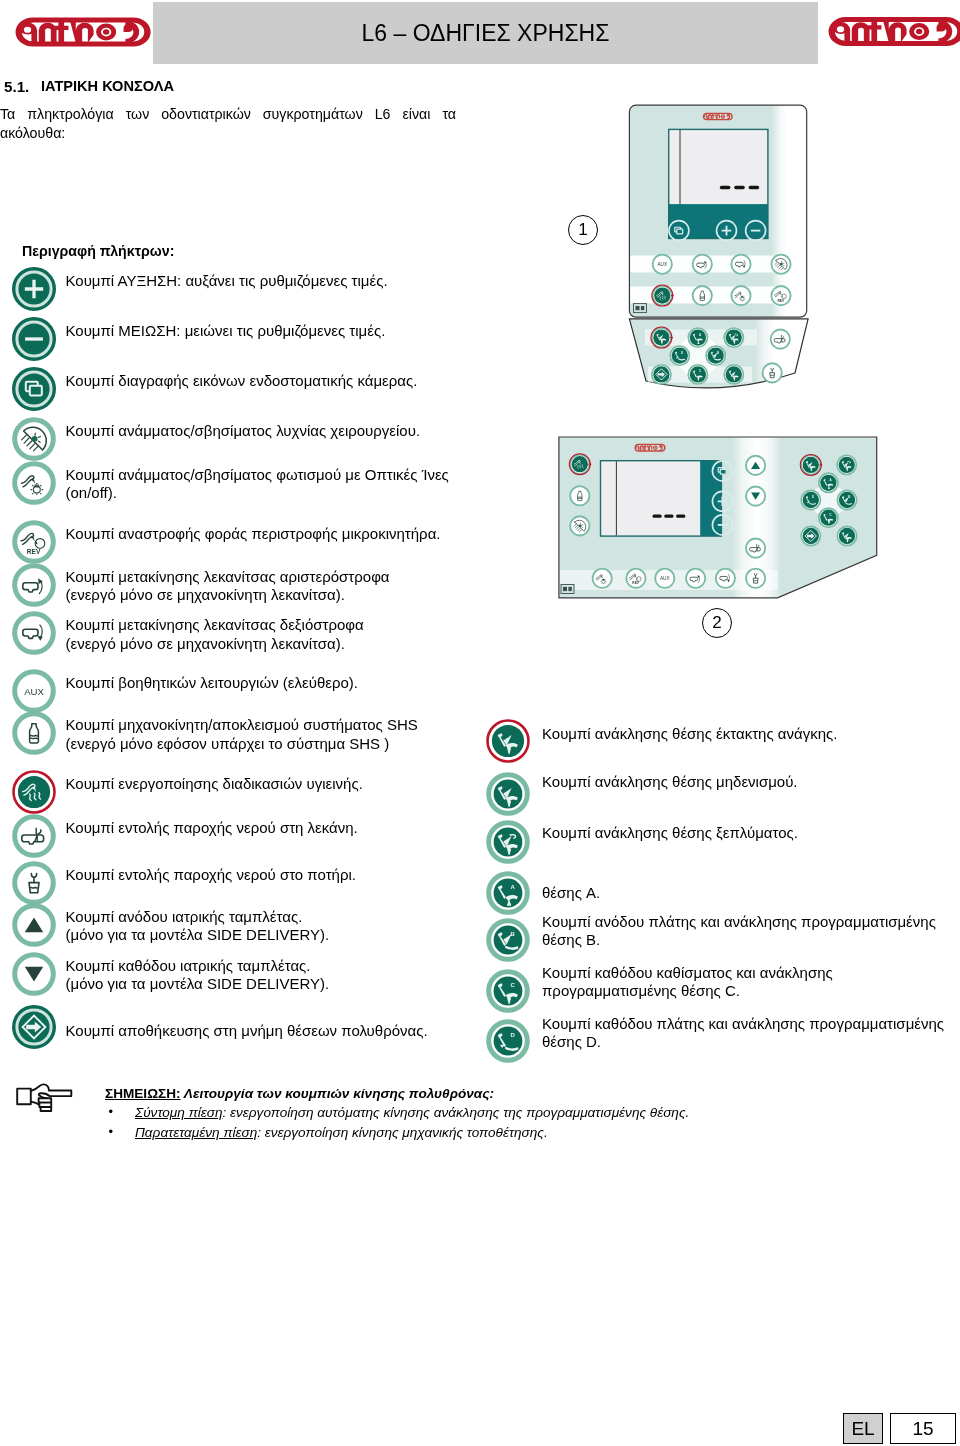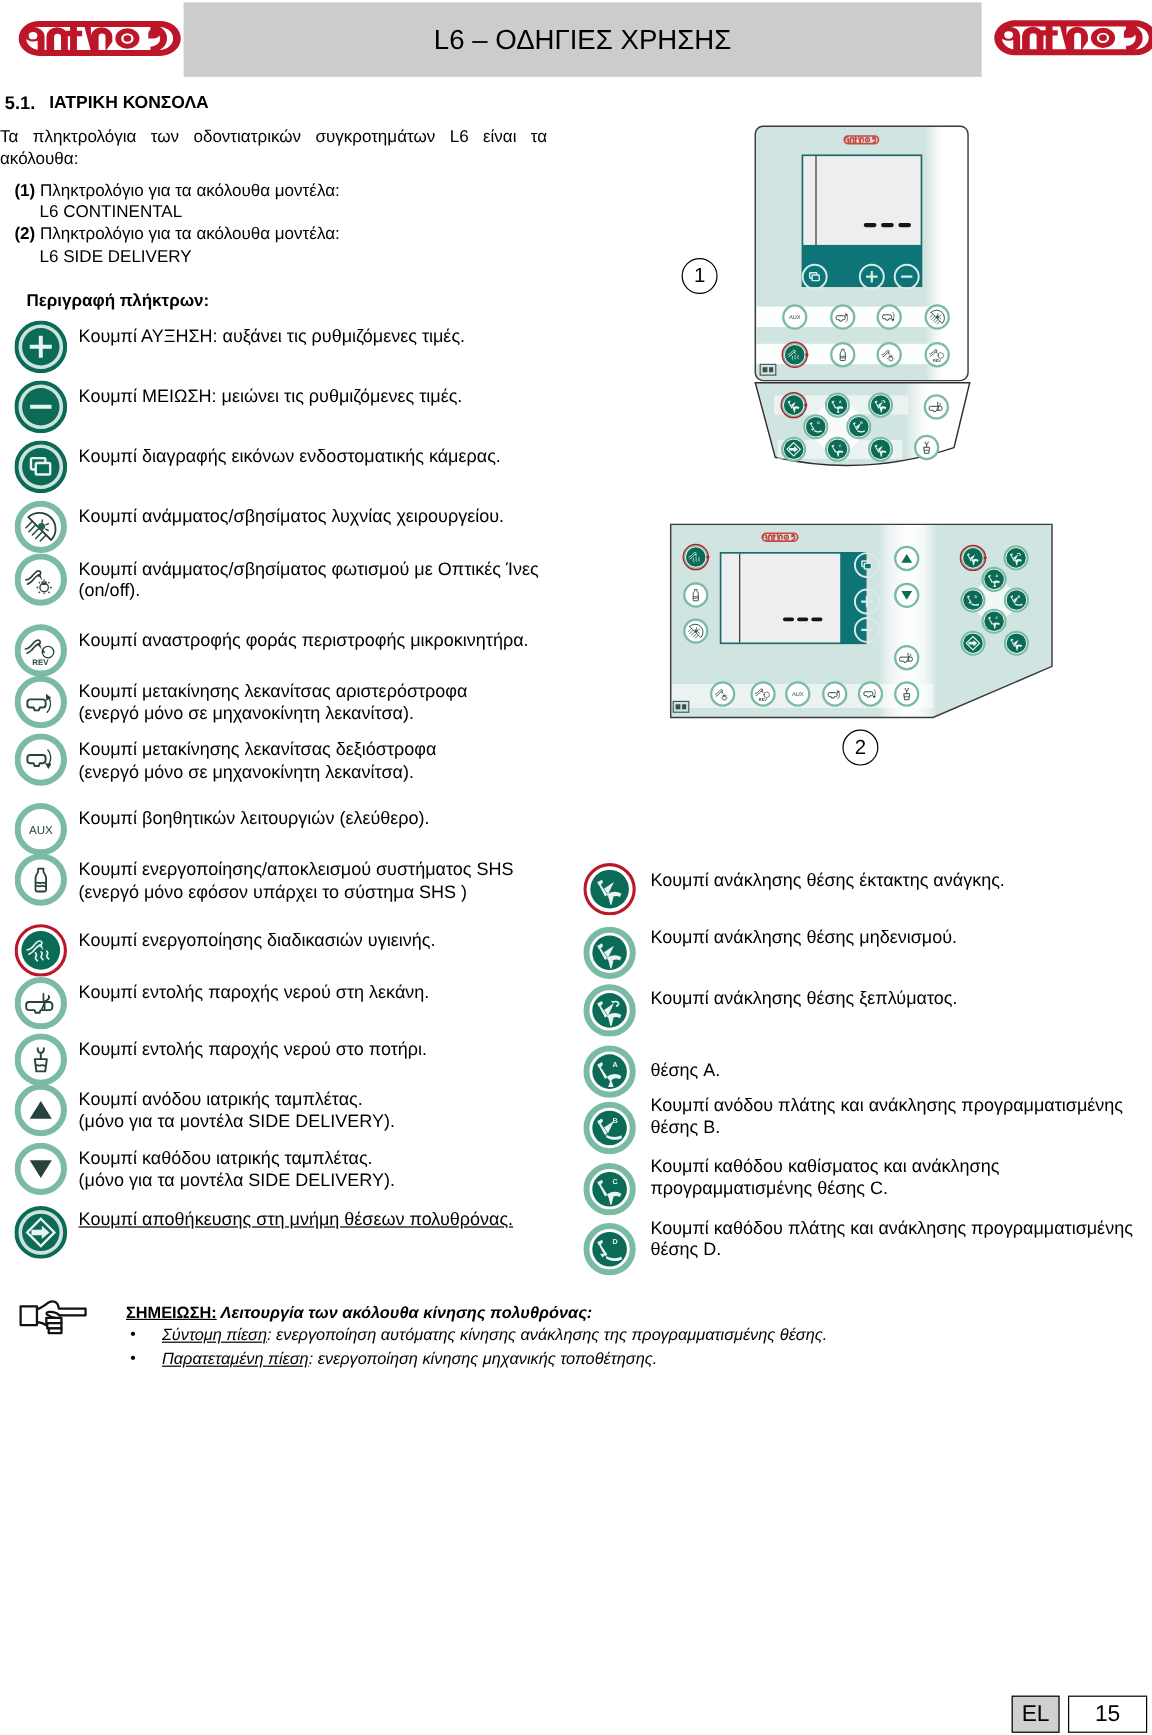--- a/index.html
+++ b/index.html
@@ -96,26 +96,20 @@
       </g>
       <path d="M 97.0,6.4 A 9.6,9.6 0 1 1 97.0,25.6" fill="none" stroke="#bd1628" stroke-width="5.0"></path>
       <path d="M 95.4,11.8 a 4.2,4.2 0 1 1 4.2,4.2 h -4.2 Z" fill="#bd1628"></path>
     </g>
       </svg>
   </div>
 
   <div id="sect-num">5.1.</div>
   <div id="sect-title">ΙΑΤΡΙΚΗ ΚΟΝΣΟΛΑ</div>
   <div id="intro">Τα πληκτρολόγια των οδοντιατρικών συγκροτημάτων L6 είναι τα ακόλουθα:</div>
-  <div id="models">
-      <div><b>(1)</b> Πληκτρολόγιο για τα ακόλουθα μοντέλα:</div>
-      <div class="ind">L6 CONTINENTAL</div>
-      <div><b>(2)</b> Πληκτρολόγιο για τα ακόλουθα μοντέλα:</div>
-      <div class="ind">L6 SIDE DELIVERY</div>
-    </div>
   <div id="desc-head">Περιγραφή πλήκτρων:</div>
 
   <div id="left-col">
       <div class="krow" style="left: 12px; top: 266.6px; width: 460px;">
         <div class="kic"><svg width="44" height="44" viewBox="0 0 44 44">
             <circle cx="22" cy="22" r="20.3" fill="#cfe3dd" stroke="#0b6b56" stroke-width="3.4"></circle>
             <circle cx="22" cy="22" r="15.6" fill="#0b6b56"></circle>
             <path d="M22 12.8 v18.4 M12.8 22 h18.4" stroke="#e9f4f0" stroke-width="3.3"></path>
           </svg></div>
         <div class="ktxt" style="top: 5.1px;"><span>Κουμπί ΑΥΞΗΣΗ: αυξάνει τις ρυθμιζόμενες τιμές.</span></div>
@@ -212,21 +206,21 @@
       </div>
       <div class="krow" style="left: 12px; top: 711.2px; width: 460px;">
         <div class="kic"><svg width="44" height="44" viewBox="0 0 44 44">
             <circle cx="22" cy="22" r="19.3" fill="#fff" stroke="#7bbba3" stroke-width="5.0"></circle>
             <g fill="none" stroke="#27423c" stroke-width="1.5" stroke-linejoin="round">
               <path d="M19.8,12.8 h4.4 v2.4 c0,1.4 2.2,2.4 2.2,5.6 v9.8 a1.3,1.3 0 0 1 -1.3,1.3 h-6.2 a1.3,1.3 0 0 1 -1.3,-1.3 v-9.8 c0,-3.2 2.2,-4.2 2.2,-5.6 z"></path>
               <path d="M17.8,24.8 c1.5,-0.9 3.1,0.9 4.6,0 c1.5,-0.9 3.1,0.9 4.2,0"></path>
               <path d="M17.8,27.4 c1.5,-0.9 3.1,0.9 4.6,0 c1.5,-0.9 3.1,0.9 4.2,0"></path>
             </g>
           </svg></div>
-        <div class="ktxt" style="top: 5.1px;"><span>Κουμπί ενεργοποίησης/αποκλεισμού συστήματος SHS</span><br><span>(ενεργό μόνο εφόσον υπάρχει το σύστημα SHS )</span></div>
+        <div class="ktxt" style="top: 5.1px;"><span>Κουμπί μηχανοκίνητη/αποκλεισμού συστήματος SHS</span><br><span>(ενεργό μόνο εφόσον υπάρχει το σύστημα SHS )</span></div>
       </div>
       <div class="krow" style="left: 12px; top: 769.7px; width: 460px;">
         <div class="kic"><svg width="44" height="44" viewBox="0 0 44 44">
             <circle cx="22" cy="22" r="20.5" fill="#fff" stroke="#bd1628" stroke-width="2.6"></circle>
             <circle cx="22" cy="22" r="16.1" fill="#0b6b56"></circle>
             <g transform="translate(1.0,-0.6)">
               <g fill="none" stroke="#e9f4f0" stroke-width="1.4" stroke-linecap="round" stroke-linejoin="round">
                 <path d="M9.6,22.2 c1.8,-0.2 2.8,-0.8 4.0,-1.9 c1.4,-1.3 2.3,-2.9 3.8,-4.2 c1.3,-1.2 2.8,-1.6 3.8,-1.0 c0.9,0.6 0.9,1.8 0.2,2.7 l-1.1,1.1"></path>
                 <path d="M11.0,25.8 c1.4,-0.5 2.4,-1.3 3.4,-2.3 c1.7,-1.8 2.8,-3.4 4.5,-4.6 l1.6,-0.9"></path>
                 <path d="M20.3,18.0 c0.9,0.7 1.4,1.3 1.6,2.2"></path>
@@ -281,21 +275,21 @@
           </svg></div>
         <div class="ktxt" style="top: 5.1px;"><span>Κουμπί καθόδου ιατρικής ταμπλέτας.</span><br><span>(μόνο για τα μοντέλα SIDE DELIVERY).</span></div>
       </div>
       <div class="krow" style="left: 12px; top: 1005.3px; width: 460px;">
         <div class="kic"><svg width="44" height="44" viewBox="0 0 44 44">
             <circle cx="22" cy="22" r="20.3" fill="#cfe3dd" stroke="#0b6b56" stroke-width="3.4"></circle>
             <circle cx="22" cy="22" r="15.6" fill="#0b6b56"></circle>
             <path d="M22,10.6 L33.4,22 L22,33.4 L10.6,22 Z" fill="none" stroke="#e9f4f0" stroke-width="1.9"></path>
             <path d="M14.2,19.7 h8.6 v-3.3 l6.4,5.6 l-6.4,5.6 v-3.3 h-8.6 z" fill="#e9f4f0"></path>
           </svg></div>
-        <div class="ktxt" style="top: 3px; text-decoration: underline;"><span>Κουμπί αποθήκευσης στη μνήμη θέσεων πολυθρόνας.</span></div>
+        <div class="ktxt" style="top: 17px;"><span>Κουμπί αποθήκευσης στη μνήμη θέσεων πολυθρόνας.</span></div>
       </div>
     </div>
   <div id="right-col">
       <div class="krow" style="left: 486px; top: 719.3px; width: 470px;">
         <div class="kic"><svg width="44" height="44" viewBox="0 0 44 44">
             <circle cx="22" cy="22" r="20.5" fill="#fff" stroke="#bd1628" stroke-width="2.6"></circle>
             <circle cx="22" cy="22" r="16.1" fill="#0b6b56"></circle>
             <g fill="#e9f4f0">
               <path d="M14.9,14.3 a1.55,1.55 0 0 1 1.1,2.6 l-1.6,0.8 l-1.0,-2.0 z"></path>
               <path d="M11.7,16.1 l2.5,-1.0 l1.35,2.7 l-2.7,1.0 z"></path>
@@ -930,21 +924,21 @@
         <path d="M35.5,16.1 c-1.8,-1.8 -5.0,-3.0 -8.6,-2.8 c-2.0,0.1 -2.8,1.2 -1.6,2.2 c1.6,1.3 4.2,2.4 7.6,2.9"></path>
         <path d="M16.8,21.6 c3.8,0.6 6.6,1.8 9.4,3.6"></path>
         <path d="M24.6,18.2 h12.6 v4.4 h-12.6 Z"></path>
         <path d="M25.4,22.6 h11.8 v4.4 h-11.8 Z"></path>
         <path d="M26.6,27.0 h10.6 v4.0 h-10.6 Z"></path>
       </g>
     </svg>
   </div>
   <div id="note">
     <div class="l1"><b>ΣΗΜΕΙΩΣΗ:</b>
-      <span>Λειτουργία των ακόλουθα κίνησης πολυθρόνας:</span></div>
+      <span>Λειτουργία των κουμπιών κίνησης πολυθρόνας:</span></div>
     <ul id="note-bullets">
         <li><u>Σύντομη πίεση</u>: ενεργοποίηση αυτόματης κίνησης ανάκλησης της προγραμματισμένης θέσης.</li>
         <li><u>Παρατεταμένη πίεση</u>: ενεργοποίηση κίνησης μηχανικής τοποθέτησης.</li>
       </ul>
   </div>
 
   <div id="foot-lang">EL</div>
   <div id="foot-page">15</div>
 
 </div>

